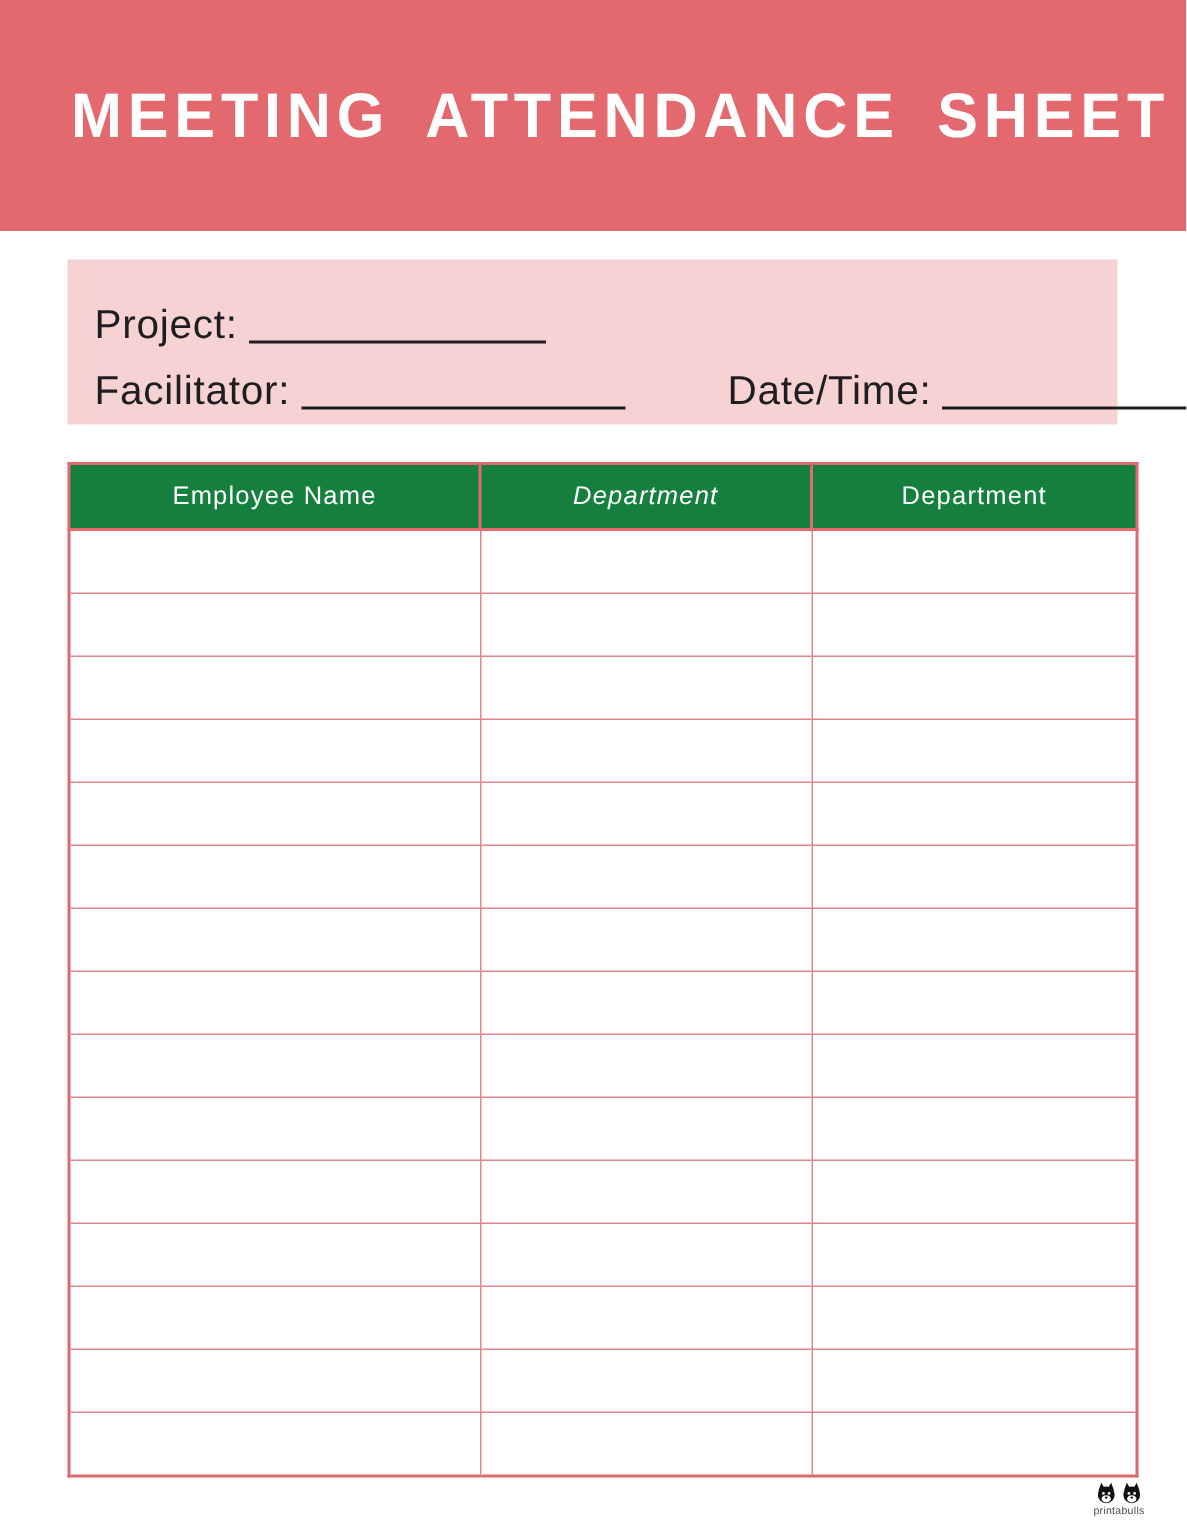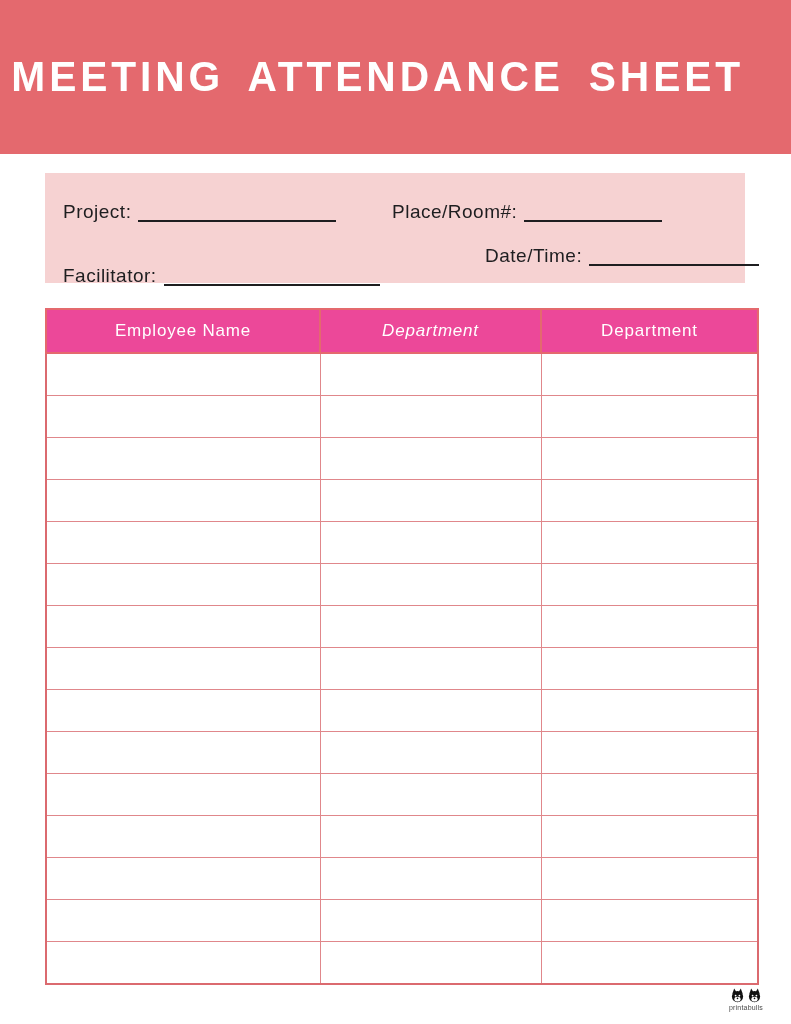--- a/index.html
+++ b/index.html
@@ -18,21 +18,21 @@
 
   
   .banner {
     position: absolute;
     left: 0; top: 0;
     width: 791px;
     height: 154px;
     background: #E4696E;
     display: flex;
     align-items: center;
-    justify-content: flex-start;
+    justify-content: flex-end;
   }
   .banner h1 {
     margin: 0;
     color: #ffffff;
     font-size: 42px;
     font-weight: 700;
     letter-spacing: 4px;
     word-spacing: 10px;
     transform: scaleX(0.97);
     white-space: nowrap;
@@ -42,51 +42,51 @@
   .info-panel {
     position: absolute;
     left: 45px; top: 173px;
     width: 700px;
     height: 110px;
     background: #F6D2D2;
   }
   .field {
     position: absolute;
     white-space: nowrap;
-    font-size: 19px;
+    font-size: 27px;
     font-weight: 500;
     color: #1E1E20;
     letter-spacing: 0.5px;
   }
   .field .blank {
     display: inline-block;
     border-bottom: 2.5px solid #1E1E20;
     height: 14px;
     vertical-align: -4px;
     margin-left: 7px;
   }
   .field-project     { left: 18px;  top: 28px; }
   .field-place       { left: 347px; top: 28px; }
-  .field-facilitator { left: 18px;  top: 72px; margin-top: 20px; }
+  .field-facilitator { left: 18px;  top: 72px; }
   .field-date        { left: 392px; top: 72px; margin-left: 48px; }
   .line-project     { width: 198px; }
   .line-place       { width: 138px; }
   .line-facilitator { width: 216px; }
   .line-date        { width: 170px; }
 
   
   .att-table {
     position: absolute;
     left: 45px; top: 308px;
     width: 700px;
     border-collapse: collapse;
     table-layout: fixed;
   }
   .att-table th {
-    background: #ec4899;
+    background: #15803d;
     color: #ffffff;
     font-size: 17px;
     font-weight: 400;
     letter-spacing: 0.8px;
     height: 40px;
     text-align: center;
     border: 2px solid #E4696E;
     margin-left: 29px;
   }
   .att-table td {
@@ -126,23 +126,20 @@
 
 <div class="page">
 
   <header class="banner">
     <h1>MEETING ATTENDANCE SHEET</h1>
   </header>
 
   <section class="info-panel">
     <div class="field field-project">
       <span>Project:</span><span class="blank line-project"></span>
-    </div>
-    <div class="field field-place">
-      <span>Place/Room#:</span><span class="blank line-place"></span>
     </div>
     <div class="field field-facilitator">
       <span>Facilitator:</span><span class="blank line-facilitator"></span>
     </div>
     <div class="field field-date">
       <span>Date/Time:</span><span class="blank line-date"></span>
     </div>
   </section>
 
   <table class="att-table">

